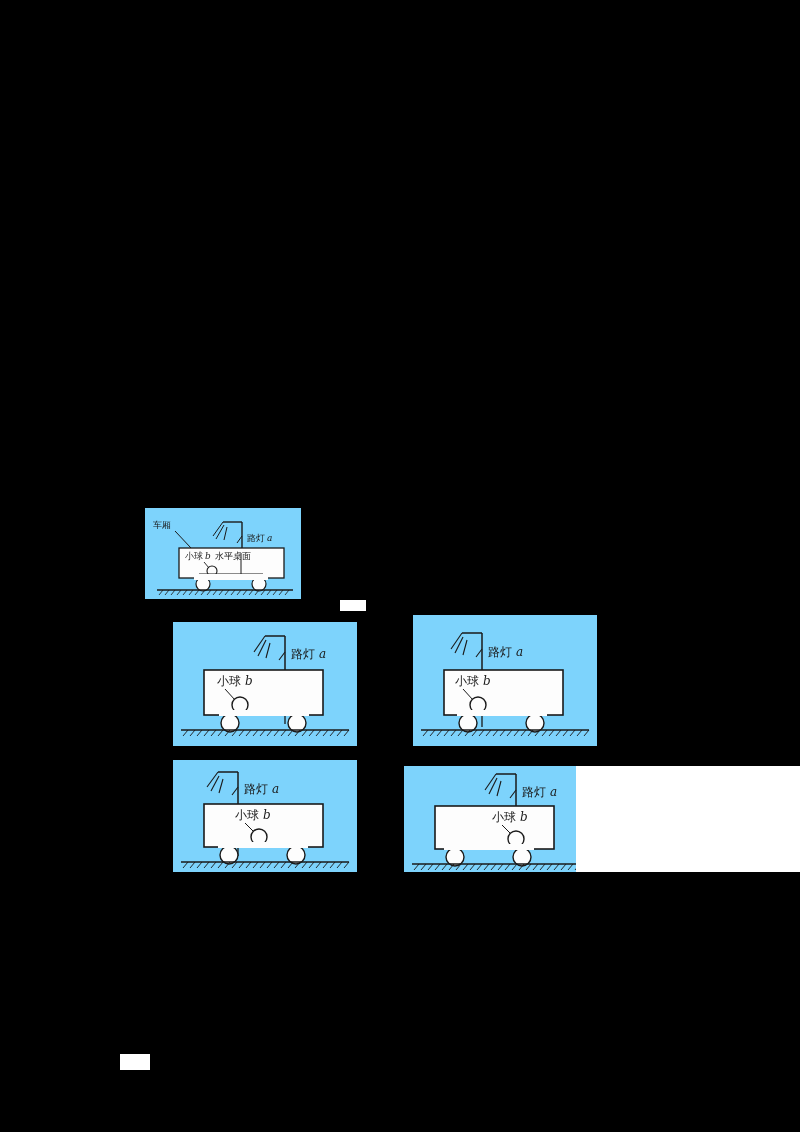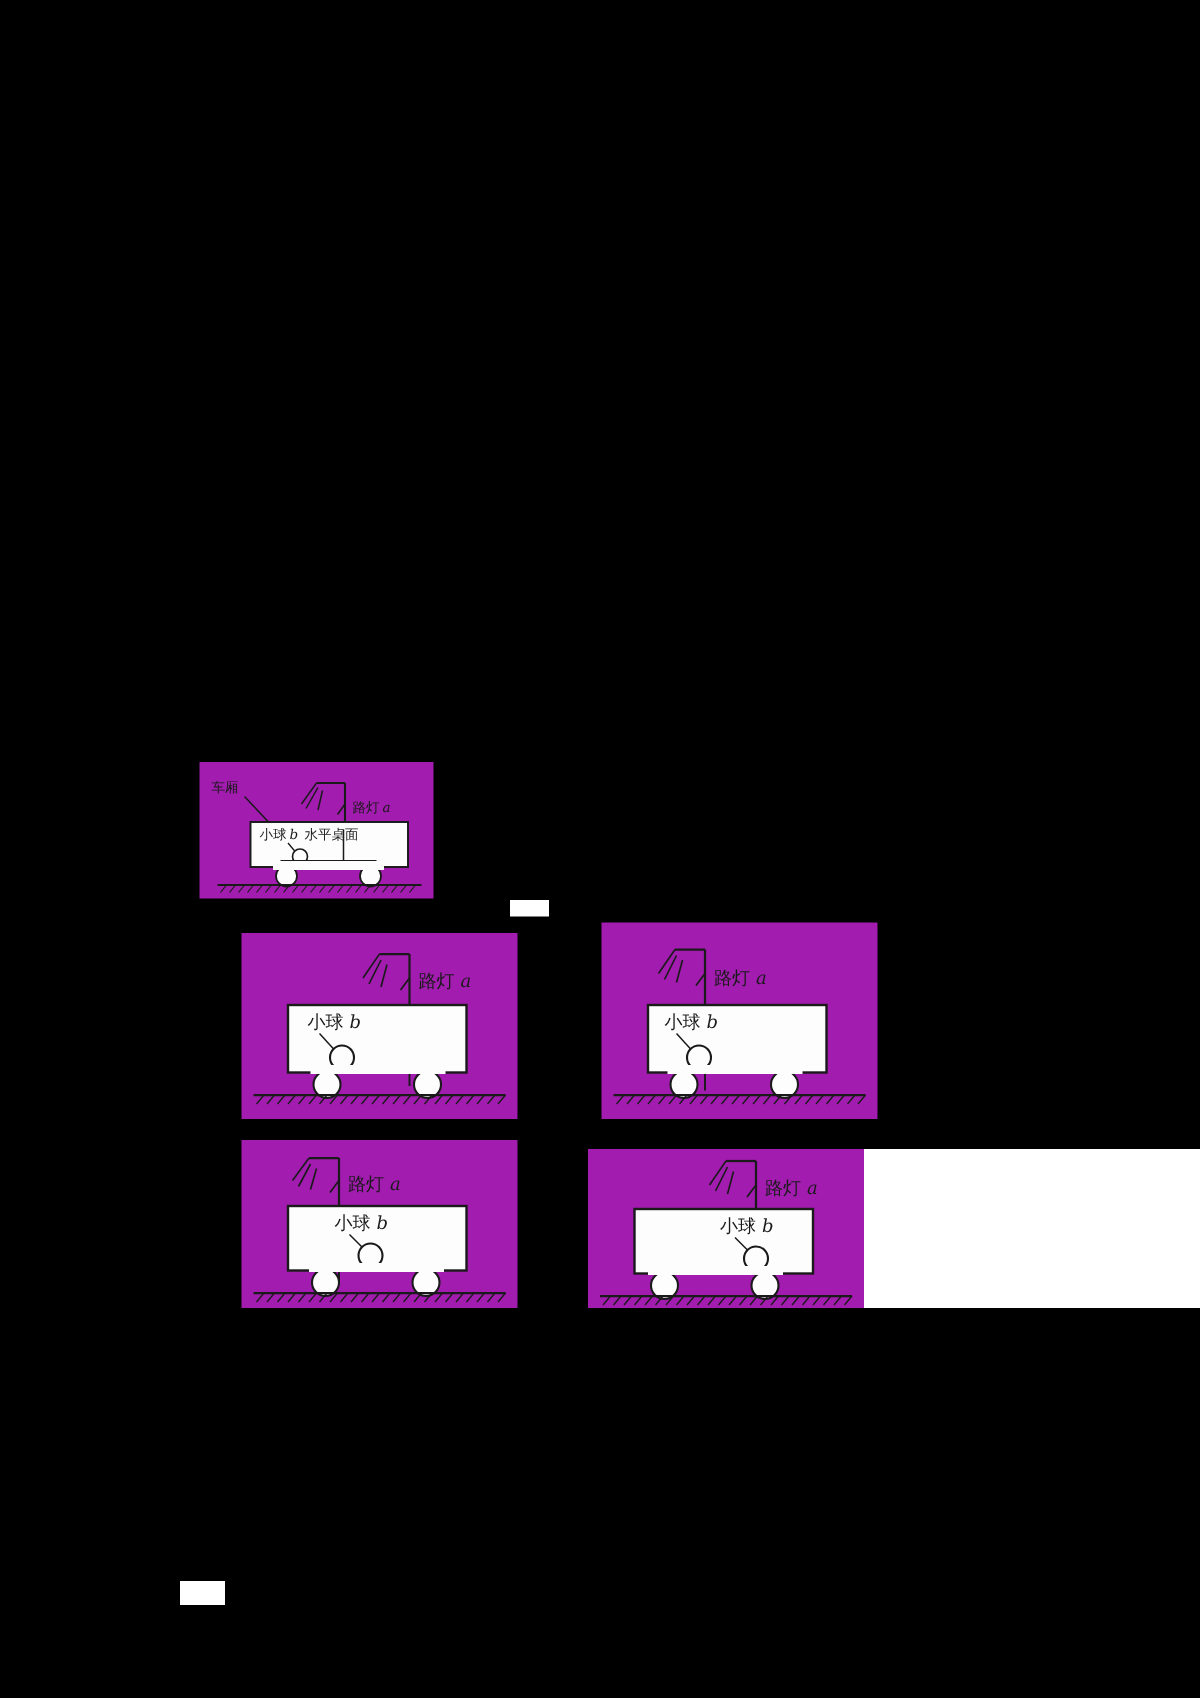--- a/index.html
+++ b/index.html
@@ -9,22 +9,23 @@
   }
   body {
     width: 800px;
     height: 1132px;
     position: relative;
     overflow: hidden;
     font-family: "DejaVu Sans", sans-serif;
   }
   .panel {
     position: absolute;
-    background: #a21caf;
+    background: #7dd3fc;
     box-sizing: border-box;
+    margin-left: 12px;
   }
   .panel svg { display: block; }
   .blank-block {
     position: absolute;
     background: #ffffff;
   }
   .lbl {
     font-family: "DejaVu Sans", sans-serif;
     fill: #1a1a1a;
   }

